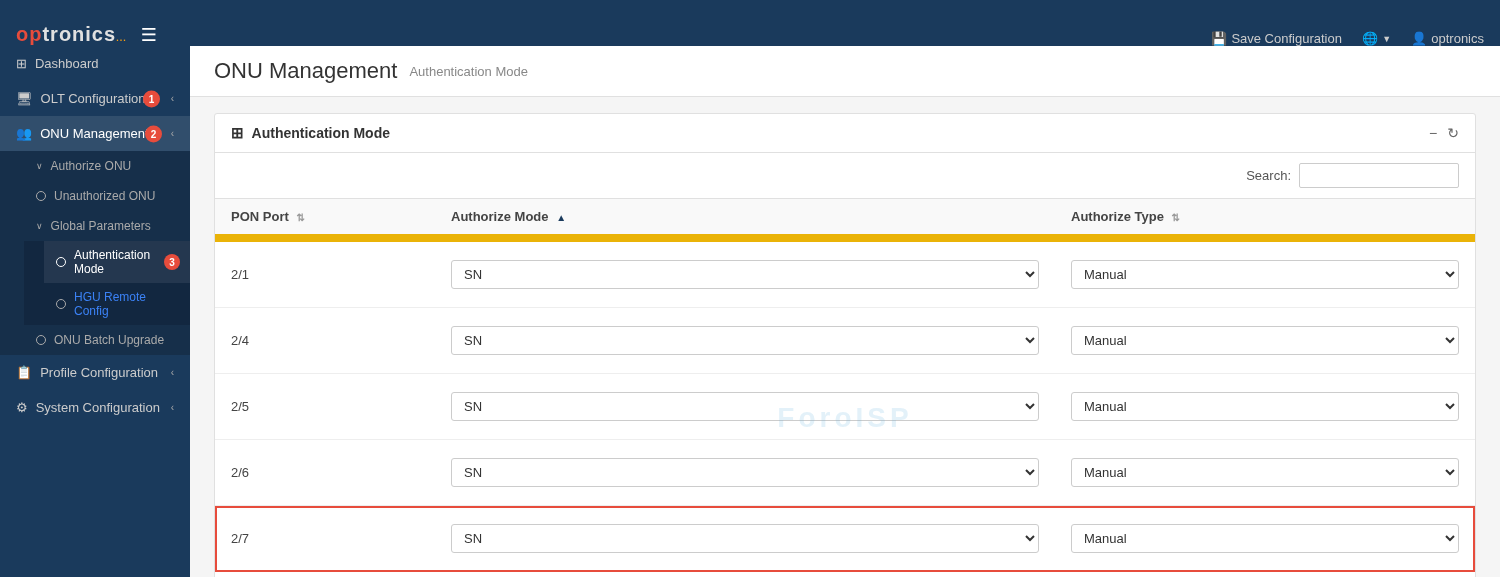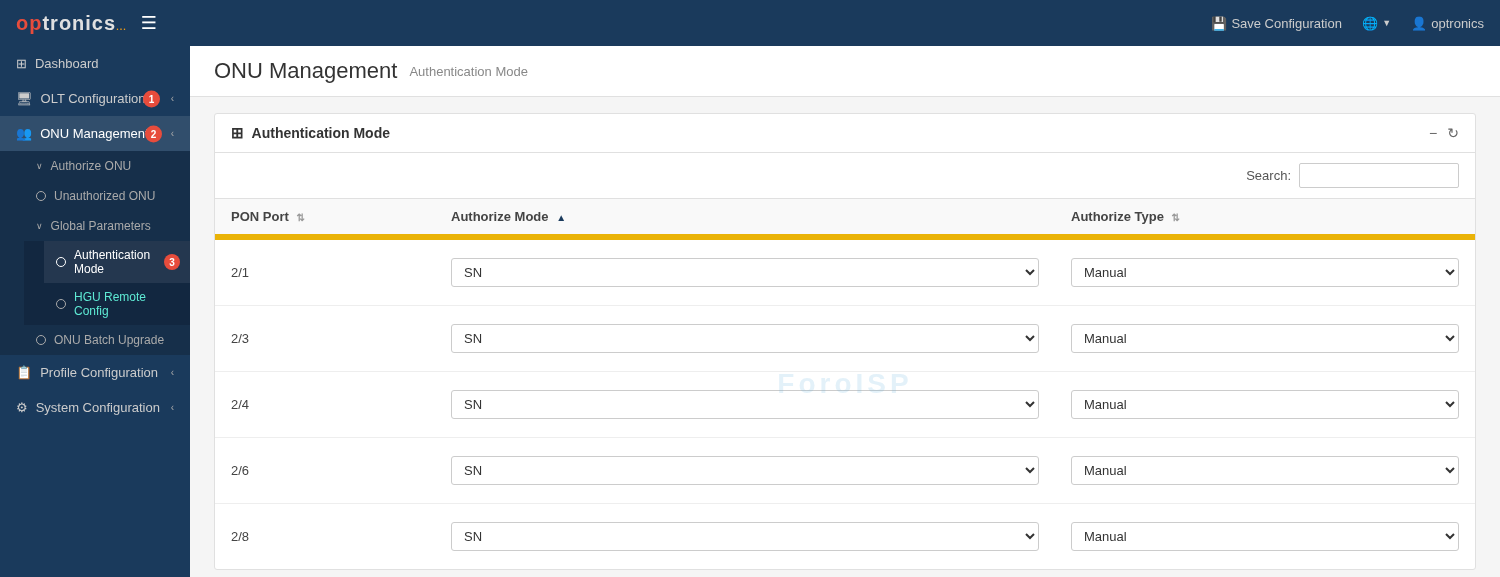--- a/index.html
+++ b/index.html
@@ -3,21 +3,21 @@
   <meta charset="utf-8">
   <style>
     * { box-sizing: border-box; margin: 0; padding: 0; }
     body { font-family: Arial, sans-serif; font-size: 13px; background: #f5f5f5; color: #333; }
 
     
     .top-nav {
       background: #1a3a5c;
       height: 46px;
       display: flex;
-      align-items: center;
+      align-items: flex-end;
       padding: 0 16px;
       justify-content: space-between;
     }
     .top-nav-logo {
       display: flex;
       align-items: center;
     }
     .logo-text {
       color: #fff;
       font-size: 20px;
@@ -87,21 +87,21 @@
       padding: 8px 12px;
       color: #aaa;
     }
     .sidebar-subsub {
       padding-left: 20px;
       background: #122740;
     }
     .sidebar-subsub .sidebar-item {
       font-size: 12px;
       padding: 7px 12px;
-      color: #5eead4;
+      color: #3b82f6;
     }
     .sidebar-subsub .sidebar-item.active-sub {
       color: #fff;
     }
     .circle-icon {
       width: 10px;
       height: 10px;
       border-radius: 50%;
       border: 1.5px solid currentColor;
       flex-shrink: 0;
@@ -195,21 +195,21 @@
     
     .table-wrap {
       overflow-x: auto;
     }
     table {
       width: 100%;
       border-collapse: collapse;
     }
     thead tr {
       background: #f9f9f9;
-      border-bottom: 6px solid #eab308;
+      border-bottom: 8px solid #eab308;
     }
     thead th {
       padding: 10px 16px;
       text-align: left;
       font-weight: 600;
       font-size: 13px;
       color: #444;
       white-space: nowrap;
     }
     thead th .sort-icon {
@@ -420,31 +420,36 @@
                   </th>
                 </tr>
               </thead>
               <tbody id="table-body">
               <tr>
                     <td class="td-port">2/1</td>
                     <td><select><option value="SN">SN</option><option value="Password">Password</option><option value="SN+Password">SN+Password</option></select></td>
                     <td class="td-type"><select><option value="Manual">Manual</option><option value="Auto">Auto</option></select></td>
                   </tr>
                   <tr>
-                    <td class="td-port">2/3</td>
+                    <td class="td-port">2/4</td>
                     <td><select><option value="SN">SN</option><option value="Password">Password</option><option value="SN+Password">SN+Password</option></select></td>
                     <td class="td-type"><select><option value="Manual">Manual</option><option value="Auto">Auto</option></select></td>
                   </tr>
                   <tr>
-                    <td class="td-port">2/4</td>
+                    <td class="td-port">2/5</td>
                     <td><select><option value="SN">SN</option><option value="Password">Password</option><option value="SN+Password">SN+Password</option></select></td>
                     <td class="td-type"><select><option value="Manual">Manual</option><option value="Auto">Auto</option></select></td>
                   </tr>
                   <tr>
                     <td class="td-port">2/6</td>
+                    <td><select><option value="SN">SN</option><option value="Password">Password</option><option value="SN+Password">SN+Password</option></select></td>
+                    <td class="td-type"><select><option value="Manual">Manual</option><option value="Auto">Auto</option></select></td>
+                  </tr>
+                  <tr style="outline: rgb(231, 76, 60) solid 2px; outline-offset: -2px;">
+                    <td class="td-port">2/7</td>
                     <td><select><option value="SN">SN</option><option value="Password">Password</option><option value="SN+Password">SN+Password</option></select></td>
                     <td class="td-type"><select><option value="Manual">Manual</option><option value="Auto">Auto</option></select></td>
                   </tr>
                   <tr>
                     <td class="td-port">2/8</td>
                     <td><select><option value="SN">SN</option><option value="Password">Password</option><option value="SN+Password">SN+Password</option></select></td>
                     <td class="td-type"><select><option value="Manual">Manual</option><option value="Auto">Auto</option></select></td>
                   </tr>
                 </tbody>
             </table>

